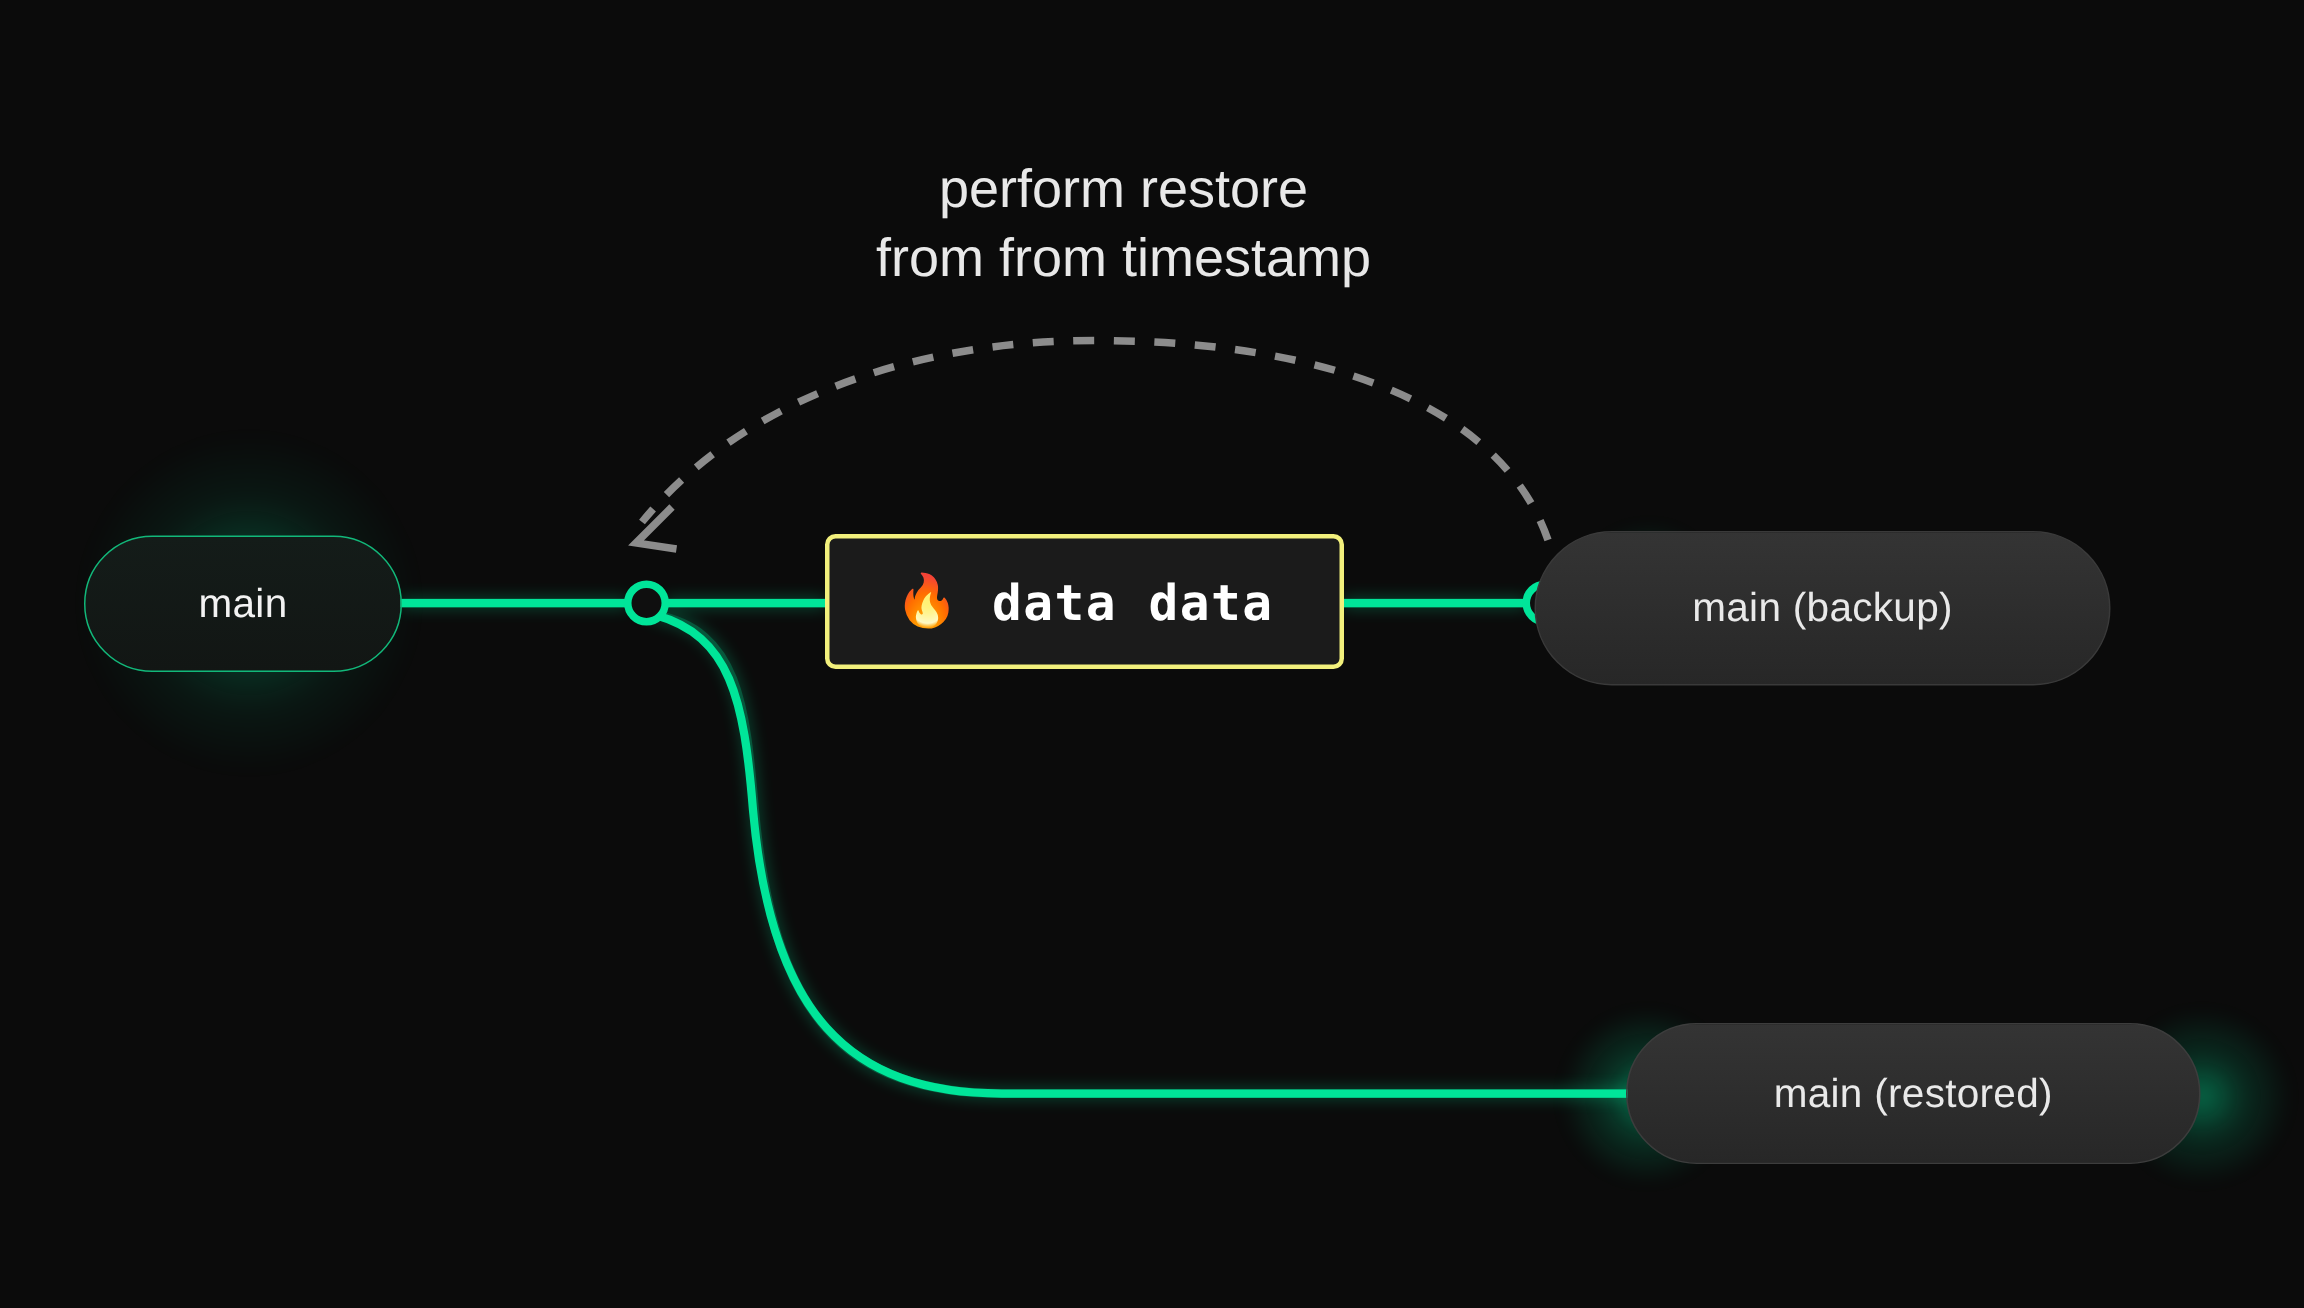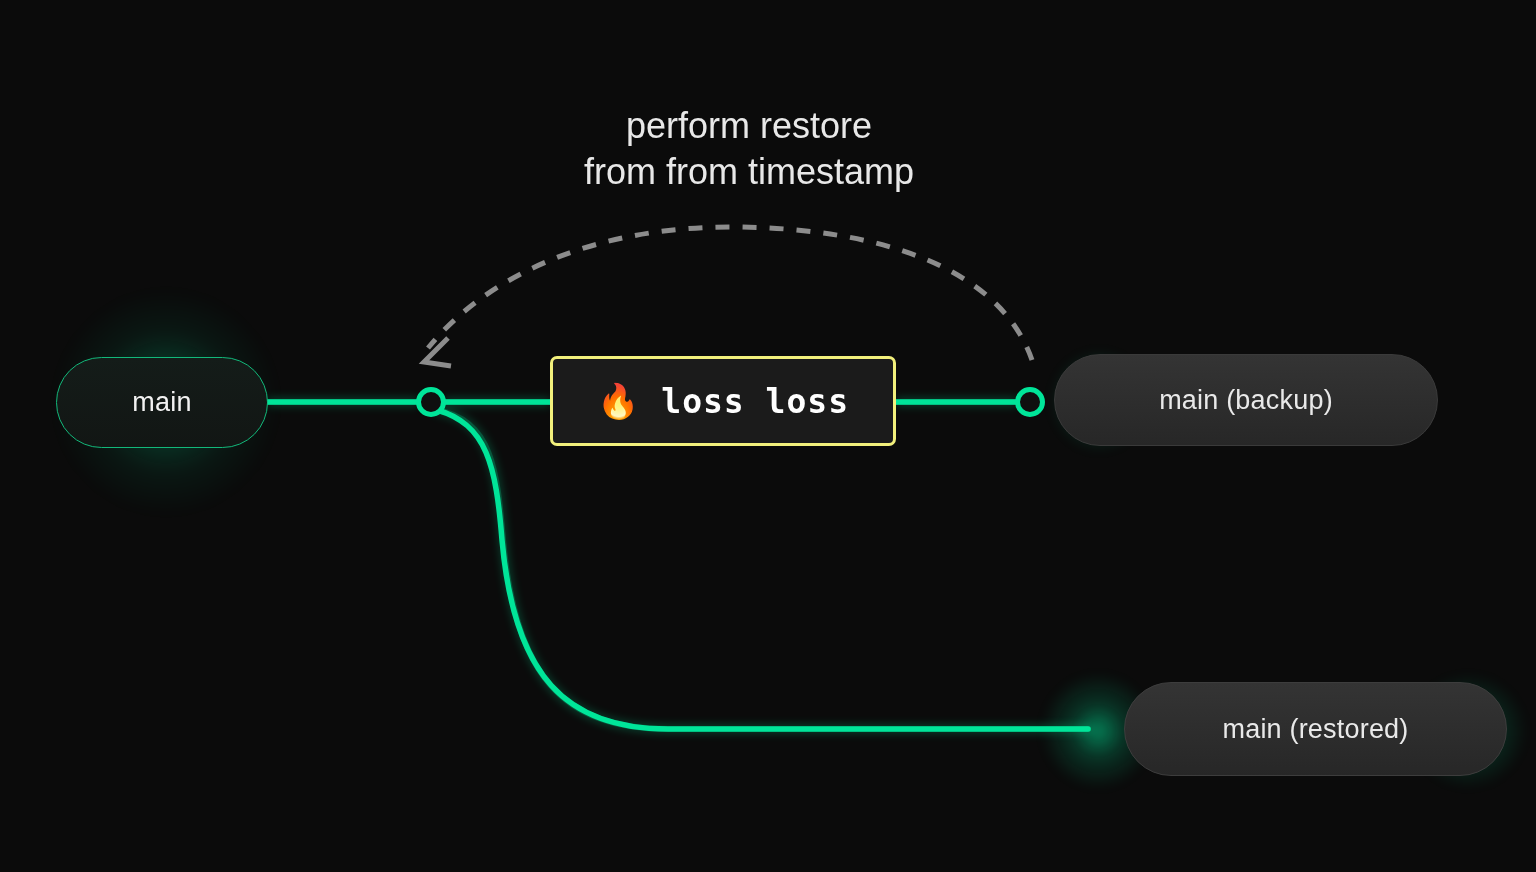--- a/index.html
+++ b/index.html
@@ -85,27 +85,27 @@
   }
   .pill-main {
     left: 56px; top: 357px;
     width: 212px; height: 91px;
     border: 1.6px solid #12b87a;
     background: linear-gradient(180deg, #141c19 0%, #121614 100%);
   }
   .pill-main .pill-label { color: #f2f2f2; }
 
   .pill-backup {
-    left: 1054px; top: 354px;
-    width: 384px; height: 92px;
+    left: 1023px; top: 354px;
+    width: 384px; height: 103px;
     border: 1.3px solid #3a3a3a;
     background: linear-gradient(180deg, #343434 0%, #272727 100%);
   }
   .pill-restored {
-    left: 1124px; top: 682px;
+    left: 1084px; top: 682px;
     width: 383px; height: 94px;
     border: 1.3px solid #3d3d3d;
     background: linear-gradient(180deg, #343434 0%, #272727 100%);
   }
 
   
   .dl-box {
     position: absolute;
     left: 550px; top: 356px;
     width: 346px; height: 90px;
@@ -199,16 +199,16 @@
   <div class="pill pill-backup">
     <span class="pill-label">main (backup)</span>
   </div>
 
   <div class="pill pill-restored">
     <span class="pill-label">main (restored)</span>
   </div>
 
   <div class="dl-box">
     <span class="dl-emoji">🔥</span>
-    <span class="dl-text">loss loss</span>
+    <span class="dl-text">data data</span>
   </div>
 
 </div>
 
 </body></html>

